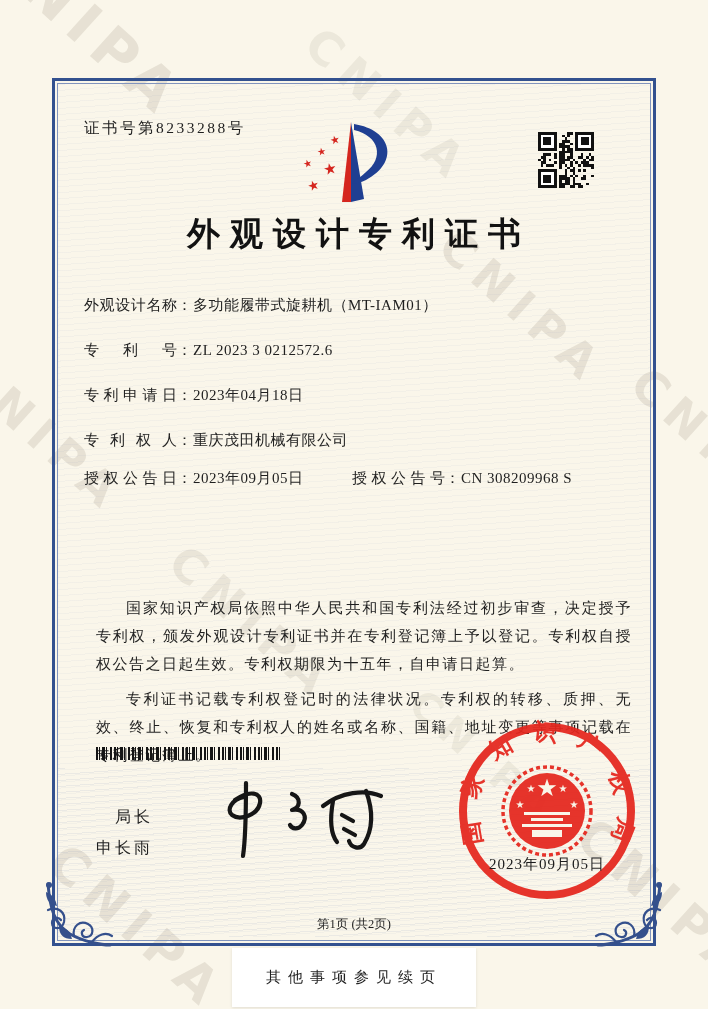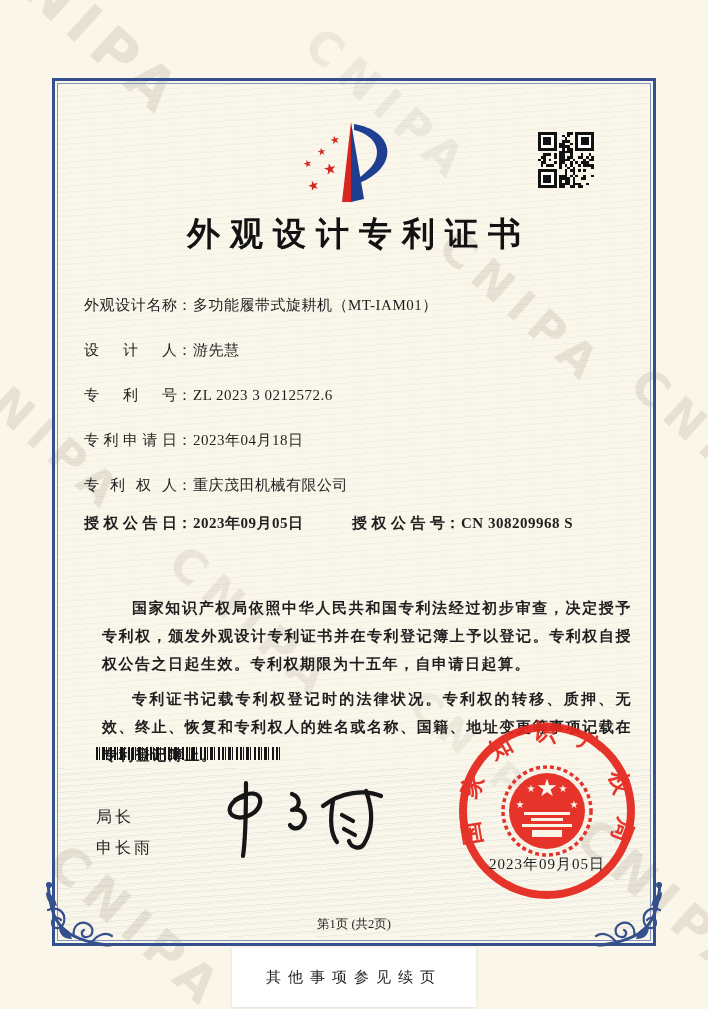--- a/index.html
+++ b/index.html
@@ -37,32 +37,32 @@
   .qr{position:absolute;left:538px;top:132px;width:56px;height:56px;z-index:3;}
   .title{position:absolute;left:0;top:212px;width:100%;text-align:center;
          font-size:33px;font-weight:700;letter-spacing:10px;padding-left:10px;
          box-sizing:border-box;z-index:3;color:#121212;}
   
   .fields{position:absolute;left:84px;top:295px;width:545px;z-index:3;font-size:15px;}
   .frow{height:21px;line-height:21px;margin-bottom:24px;white-space:nowrap;}
   .flabel{display:inline-block;width:93px;text-align:justify;text-align-last:justify;vertical-align:top;}
   .colon{display:inline-block;width:16px;vertical-align:top;}
   .fvalue{letter-spacing:0.5px;}
-  .frow.grant{margin-top:-7px;display:flex;font-weight:bold;}
+  .frow.grant{margin-top:-7px;display:flex;}
   .grant-left{width:268px;}
   
   .bodytext{position:absolute;left:84px;top:595px;width:548px;z-index:3;
             font-size:15px;line-height:1.85;letter-spacing:1.5px;text-align:justify;}
-  .bodytext p{margin:0 0 8px 18px;text-indent:2em;font-weight:bold;}
+  .bodytext p{margin:0 0 8px 12px;text-indent:2em;}
   
   .barcode{position:absolute;left:96px;top:747px;width:186px;height:13px;z-index:3;
     background:repeating-linear-gradient(90deg,#151515 0 2px,transparent 2px 3px,#151515 3px 4px,transparent 4px 6px,#151515 6px 9px,transparent 9px 10px,#151515 10px 11px,transparent 11px 14px,#151515 14px 16px,transparent 16px 18px);}
   
   .signer{position:absolute;left:96px;top:801px;z-index:3;font-size:16px;letter-spacing:3px;line-height:31px;
-          font-family:"Liberation Sans","DejaVu Sans",sans-serif;}
+          font-family:"Liberation Sans","DejaVu Sans",sans-serif;text-align:right;}
   .signature{position:absolute;left:205px;top:776px;width:195px;height:88px;z-index:3;}
   
   .seal{position:absolute;left:452px;top:716px;width:190px;height:190px;z-index:4;opacity:0.93;}
   .sealdate{position:absolute;left:462px;top:855px;width:170px;text-align:center;
             font-size:15px;letter-spacing:1px;color:#1c1c1c;z-index:5;}
   
   .pagenum{position:absolute;left:0;top:916px;width:100%;text-align:center;font-size:12.5px;z-index:3;}
   .flourish{position:absolute;width:70px;height:72px;z-index:4;}
   .fl-left{left:44px;top:880px;}
   .fl-right{left:594px;top:880px;transform:scaleX(-1);}
@@ -84,20 +84,21 @@
   <div class="wm wm7">CNIPA</div>
   <div class="wm wm8">CNIPA</div>
   <div class="wm wm9">CNIPA</div>
 
   <div class="frame">
     <div class="frame-inner"></div>
   </div>
   <div class="waves"></div>
   <div class="waves2"></div>
 
+  <div class="certno">证书号第8233288号</div>
 
   <svg class="logo" viewBox="0 0 118 106" aria-hidden="true">
     <path d="M57,12 L48,92 L57,92 Z" fill="#d5261f"></path>
     <path d="M57,12 L57,92 L70,89 Z" fill="#1f3f92"></path>
     <path d="M60,14 C98,20 106,52 72,70 C66,73 60,74 58,73 C62,70 68,66 72,62 C90,48 86,26 60,20 Z" fill="#1f3f92"></path>
     <g fill="#d5261f" font-family="'DejaVu Sans',sans-serif">
       <text x="36" y="34" font-size="11" transform="rotate(-14 40 30)">★</text>
       <text x="23" y="45" font-size="10" transform="rotate(-10 27 41)">★</text>
       <text x="9" y="57" font-size="10" transform="rotate(-16 13 53)">★</text>
       <text x="29" y="64" font-size="15" transform="rotate(-12 36 58)">★</text>
@@ -236,23 +237,20 @@
       <rect x="2" y="16" width="3" height="3" fill="#111"></rect>
     </svg>
 
   <div class="title">外观设计专利证书</div>
 
   <div class="fields">
     <div class="frow">
       <span class="flabel">外观设计名称</span><span class="colon">：</span><span class="fvalue">多功能履带式旋耕机（MT-IAM01）</span>
     </div>
     <div class="frow">
-      <span class="flabel">设计人</span><span class="colon">：</span><span class="fvalue">游先慧</span>
-    </div>
-    <div class="frow">
       <span class="flabel">专利号</span><span class="colon">：</span><span class="fvalue">ZL 2023 3 0212572.6</span>
     </div>
     <div class="frow">
       <span class="flabel">专利申请日</span><span class="colon">：</span><span class="fvalue">2023年04月18日</span>
     </div>
     <div class="frow">
       <span class="flabel">专利权人</span><span class="colon">：</span><span class="fvalue">重庆茂田机械有限公司</span>
     </div>
     <div class="frow grant">
       <div class="grant-left">

